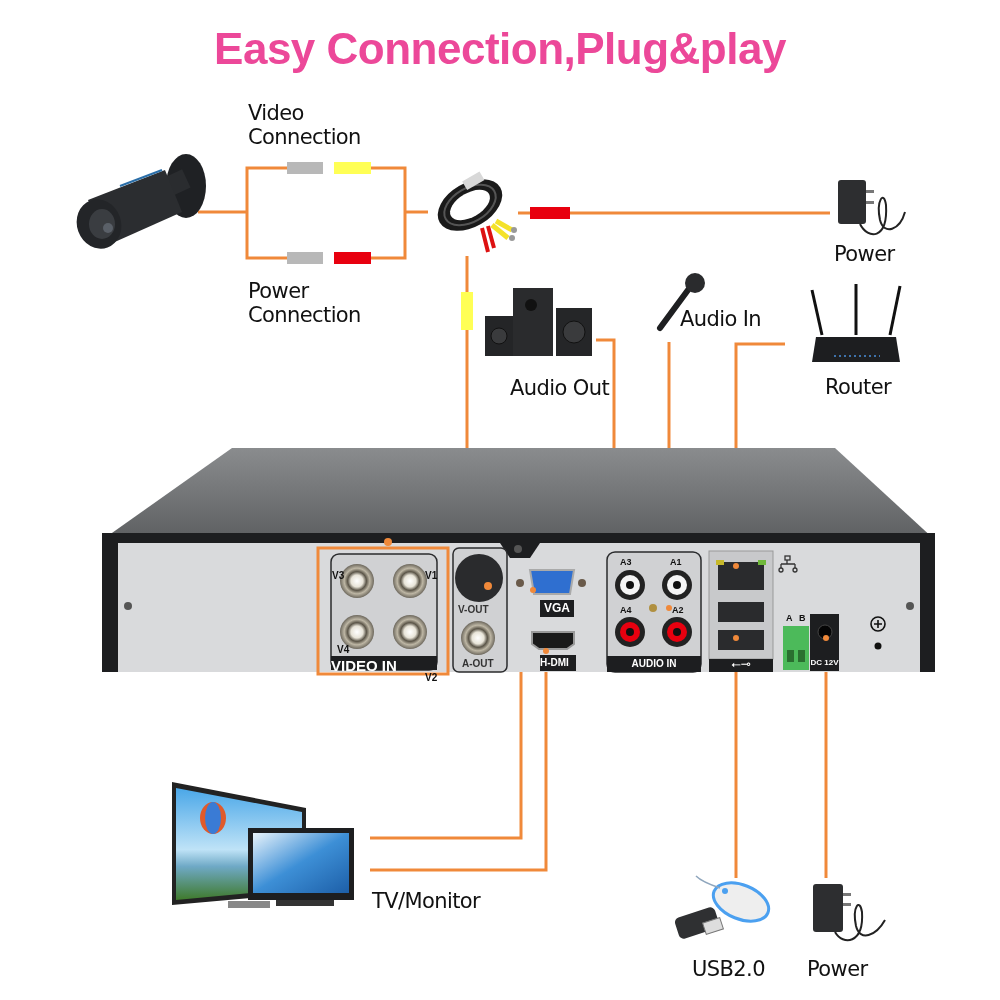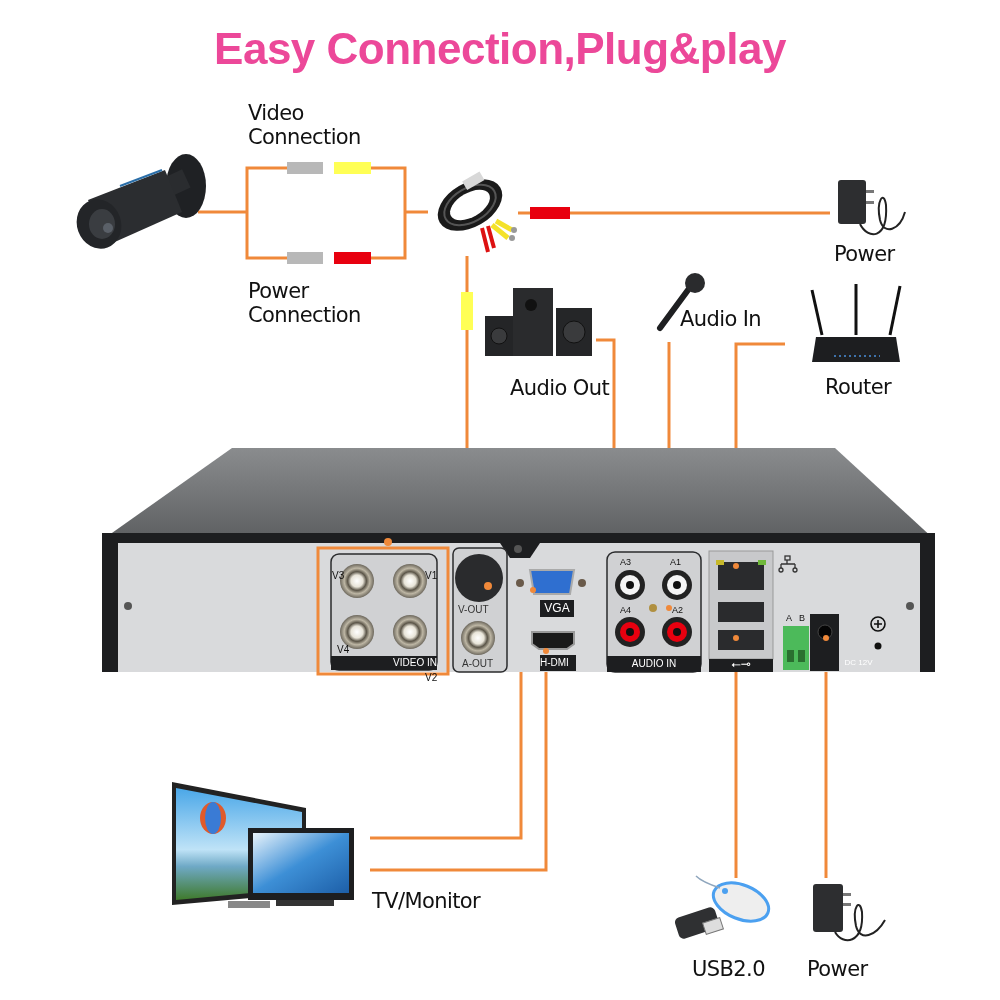--- a/index.html
+++ b/index.html
@@ -1,21 +1,21 @@
 <!DOCTYPE html>
 <html><head>
 <meta charset="utf-8">
 <style>
   html,body{margin:0;padding:0;background:#fff;}
   body{width:1000px;height:1000px;position:relative;overflow:hidden;font-family:"Liberation Sans",sans-serif;}
   .abs{position:absolute;}
   .title{left:0;top:24px;width:1000px;text-align:center;font-size:44px;font-weight:bold;color:#ec4899;letter-spacing:-0.5px;}
   .lbl{font-family:"DejaVu Sans",sans-serif;font-size:21px;color:#111;line-height:24px;letter-spacing:-0.6px;}
   svg{position:absolute;left:0;top:0;}
-  .tiny{font-family:"Liberation Sans",sans-serif;font-weight:normal;}
+  .tiny{font-family:"Liberation Sans",sans-serif;font-weight:bold;}
 </style>
 </head>
 <body>
 
 <div class="abs title">Easy Connection,Plug&amp;play</div>
 
 <svg width="1000" height="1000" viewBox="0 0 1000 1000">
   <defs>
     <linearGradient id="topg" x1="0" y1="0" x2="0" y2="1">
       <stop offset="0" stop-color="#8a8c8e"></stop>
@@ -228,34 +228,34 @@
     <rect x="843" y="893" width="8" height="3" fill="#777"></rect>
     <rect x="843" y="903" width="8" height="3" fill="#777"></rect>
     <path d="M835 932 C843 946 864 944 862 912 C860 898 852 906 856 926 C860 942 876 936 885 920" fill="none" stroke="#222" stroke-width="2"></path>
   </g>
 </svg>
 
 <div class="abs tiny" style="left:332px;top:570px;font-size:10px;color:#111;">V3</div>
 <div class="abs tiny" style="left:425px;top:570px;font-size:10px;color:#111;">V1</div>
 <div class="abs tiny" style="left:337px;top:644px;font-size:10px;color:#111;">V4</div>
 <div class="abs tiny" style="left:425px;top:644px;font-size:10px;color:#111;margin-top:28px;">V2</div>
-<div class="abs tiny" style="left:331px;top:657px;width:106px;text-align:right;font-size:10px;color:#fff;">VIDEO IN</div>
+<div class="abs tiny" style="left:331px;top:657px;width:106px;text-align:left;font-size:15px;color:#fff;">VIDEO IN</div>
 <div class="abs tiny" style="left:458px;top:604px;font-size:10px;color:#333;">V-OUT</div>
 <div class="abs tiny" style="left:462px;top:658px;font-size:10px;color:#333;">A-OUT</div>
 <div class="abs tiny" style="left:540px;top:601px;width:34px;text-align:center;font-size:12px;color:#fff;">VGA</div>
 <div class="abs tiny" style="left:540px;top:657px;width:36px;text-align:left;font-size:10px;color:#fff;">H-DMI</div>
 <div class="abs tiny" style="left:620px;top:557px;font-size:9px;color:#111;">A3</div>
 <div class="abs tiny" style="left:670px;top:557px;font-size:9px;color:#111;">A1</div>
 <div class="abs tiny" style="left:620px;top:605px;font-size:9px;color:#111;">A4</div>
 <div class="abs tiny" style="left:672px;top:605px;font-size:9px;color:#111;">A2</div>
 <div class="abs tiny" style="left:607px;top:658px;width:94px;text-align:center;font-size:10px;color:#fff;">AUDIO IN</div>
 <div class="abs" style="left:709px;top:657px;width:64px;text-align:center;font-size:12px;color:#fff;">⭠⊸</div>
 <div class="abs tiny" style="left:786px;top:613px;font-size:9px;color:#111;">A</div>
 <div class="abs tiny" style="left:799px;top:613px;font-size:9px;color:#111;">B</div>
-<div class="abs tiny" style="left:810px;top:658px;width:29px;text-align:center;font-size:8px;color:#fff;margin-left:34px;">DC 12V</div>
+<div class="abs tiny" style="left:810px;top:658px;width:29px;text-align:center;font-size:8px;color:#fff;">DC 12V</div>
 
 <div class="abs lbl" style="left:248px;top:101px;">
   <div>Video</div>
   <div>Connection</div>
 </div>
 <div class="abs lbl" style="left:248px;top:279px;">
   <div>Power</div>
   <div>Connection</div>
 </div>
 <div class="abs lbl" style="left:834px;top:242px;">Power</div>

